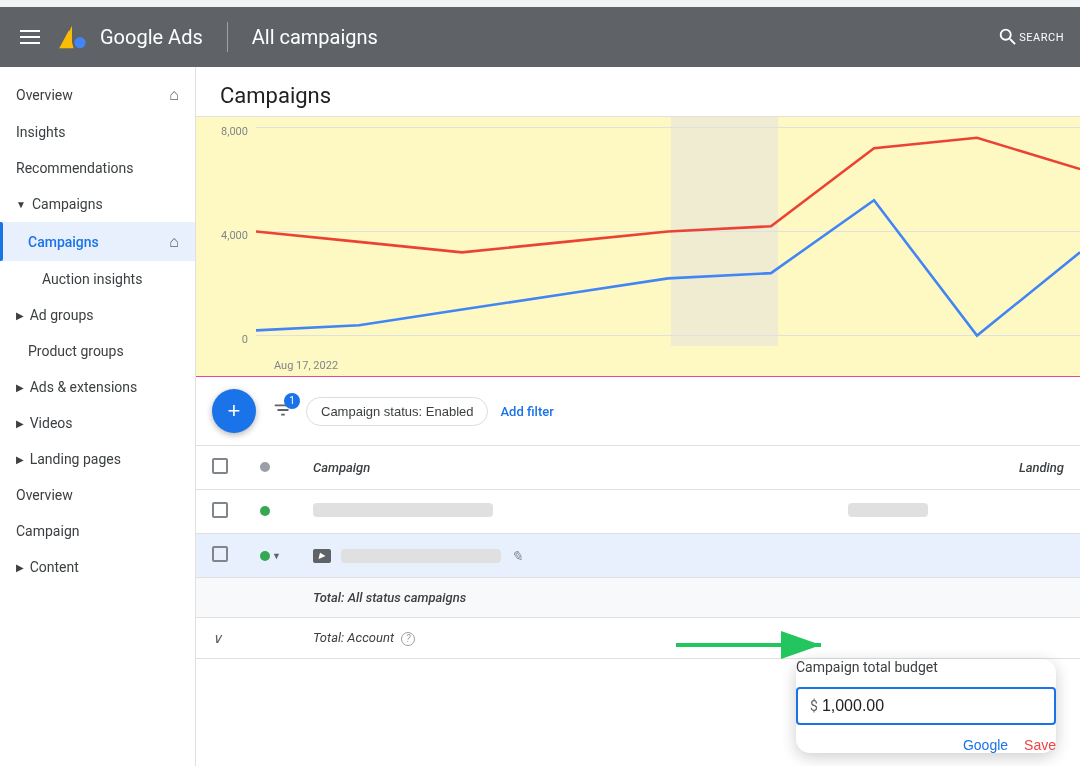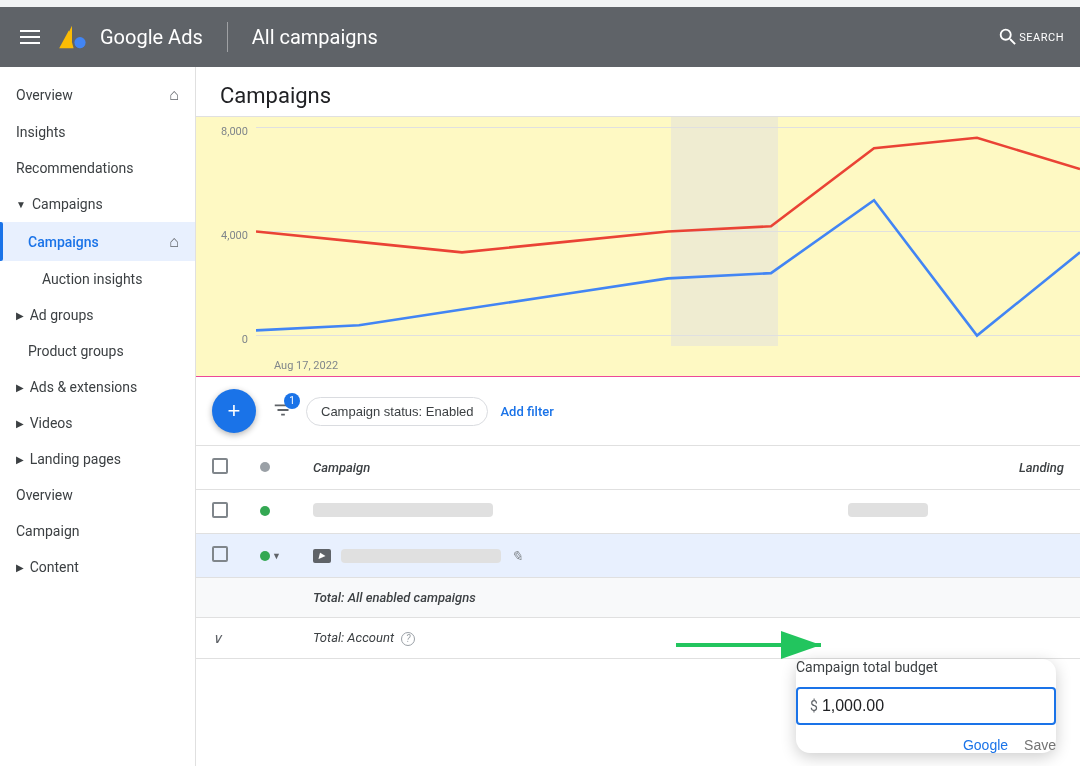--- a/index.html
+++ b/index.html
@@ -109,21 +109,21 @@
     }
     .budget-popup-title { font-size: 14px; color: #3c4043; margin-bottom: 12px; }
     .budget-input-wrap {
       border: 2px solid #1a73e8; border-radius: 4px; display: flex;
       align-items: center; padding: 8px 12px; margin-bottom: 12px;
     }
     .budget-currency { color: #5f6368; font-size: 14px; margin-right: 4px; }
     .budget-input { border: none; outline: none; font-size: 16px; color: #202124; width: 100%; }
     .budget-actions { display: flex; justify-content: flex-end; gap: 16px; }
     .budget-cancel { color: #1a73e8; font-size: 14px; cursor: pointer; font-weight: 500; background: none; border: none; }
-    .budget-save { color: #737373; font-size: 14px; cursor: pointer; font-weight: 500; background: none; border: none; }
+    .budget-save { color: #ef4444; font-size: 14px; cursor: pointer; font-weight: 500; background: none; border: none; }
 
     
     .chart-yaxis { position: absolute; left: 0; top: 0; bottom: 30px; width: 60px; display: flex; flex-direction: column; justify-content: space-between; padding: 8px 8px 0 8px; }
     .yaxis-label { font-size: 11px; color: #80868b; text-align: right; }
 
     
     .chart-svg-wrap { position: absolute; left: 60px; top: 0; right: 0; bottom: 30px; }
     .chart-x-label { position: absolute; bottom: 4px; left: 80px; font-size: 11px; color: #80868b; }
     .chart-highlight { position: absolute; background: #e0e0e0; opacity: 0.5; top: 0; bottom: 30px; }
 
@@ -337,21 +337,21 @@
                 <div class="video-icon"></div>
                 <span class="skeleton" style="width: 160px; height: 14px;"></span>
                 <span class="edit-icon">✎</span>
               </div>
             </td>
             <td class="right"></td>
           </tr>
 
           <tr class="total-row">
             <td colspan="2"></td>
-            <td>Total: All enabled campaigns</td>
+            <td>Total: All status campaigns</td>
             <td></td>
           </tr>
 
           <tr class="account-row">
             <td colspan="2">
               <span class="collapse-icon">∨</span>
             </td>
             <td>
               <span>Total: Account</span>
               <span class="info-icon">?</span>

